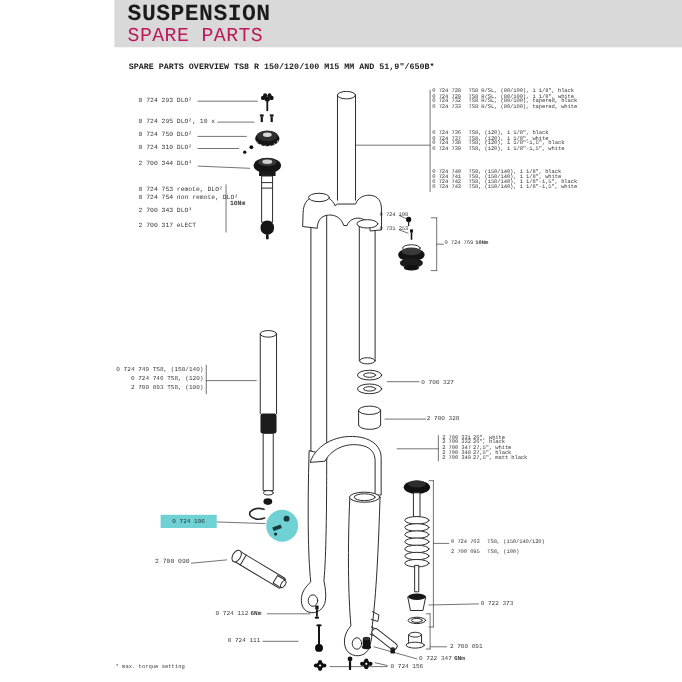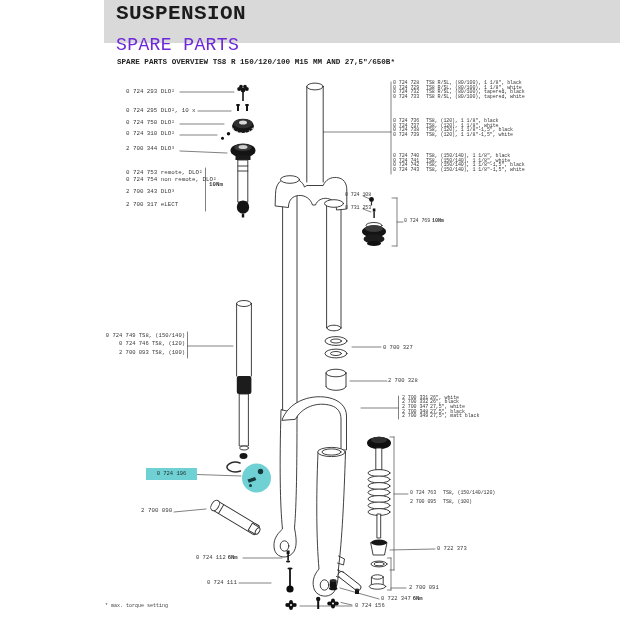--- a/index.html
+++ b/index.html
@@ -1,20 +1,20 @@
 <!DOCTYPE html>
 <html><head>
 <meta charset="utf-8">
 <style>
   html,body{margin:0;padding:0;background:#fff;}
   .page{position:relative;width:620px;height:620px;background:#fff;overflow:hidden;
         font-family:Liberation Mono, monospace;color:#3a3a3a;}
   .band{position:absolute;left:104px;top:0;width:516px;height:43px;background:#d9d9d9;}
   .band-title{margin:3px 0 0 12px;font-size:21px;font-weight:bold;color:#1b1b1b;line-height:1;letter-spacing:.4px;}
-  .band-sub{margin:12px 0 0 12px;font-size:18px;font-weight:normal;color:#6d28d9;line-height:1.05;letter-spacing:.4px;}
+  .band-sub{margin:0 0 0 12px;font-size:18px;font-weight:normal;color:#be185d;line-height:1.05;letter-spacing:.4px;}
   .doc-title{position:absolute;left:117px;top:58px;font-size:7.6px;font-weight:bold;color:#222;white-space:nowrap;}
   .lbl{position:absolute;font-size:5.8px;color:#3a3a3a;white-space:nowrap;line-height:1.1;}
   .s55{font-size:5.5px;}
   .s5{font-size:5px;letter-spacing:-.1px;}
   .r{text-align:right;}
   .b{font-weight:bold;}
   .grp{position:absolute;font-size:5px;color:#3a3a3a;white-space:nowrap;letter-spacing:-.1px;}
   .grp .row{display:flex;height:4.7px;line-height:4.7px;}
   .grp .num{display:inline-block;width:33px;flex:0 0 33px;}
   .grp.lowers .num{width:28px;flex:0 0 28px;}
@@ -28,21 +28,21 @@
 </head>
 <body>
 
 <div class="page">
 
   <div class="band">
     <div class="band-title">SUSPENSION</div>
     <div class="band-sub">SPARE PARTS</div>
   </div>
 
-  <div class="doc-title">SPARE PARTS OVERVIEW TS8 R 150/120/100 M15 MM AND 27,5"/650B*</div>
+  <div class="doc-title">SPARE PARTS OVERVIEW TS8 R 150/120/100 M15 MM AND 51,9"/650B*</div>
 
   <svg class="art" width="620" height="620" viewBox="0 0 620 620">
     <g stroke="#2b2b2b" stroke-width="0.9" fill="none" stroke-linecap="round" stroke-linejoin="round">
 
       <g stroke="#4a4a4a" stroke-width="0.7">
         <path d="M180,92 H234 M198,111 H231 M180,124 H224 M180,135 H217 M180,151 L227,153
                  M205.5,168 V211
                  M187.5,332 V358 M187.5,346 H233
                  M391,82 V174 M391,132 H323.5
                  M363,196 L370,199 M363,209 L371,212

